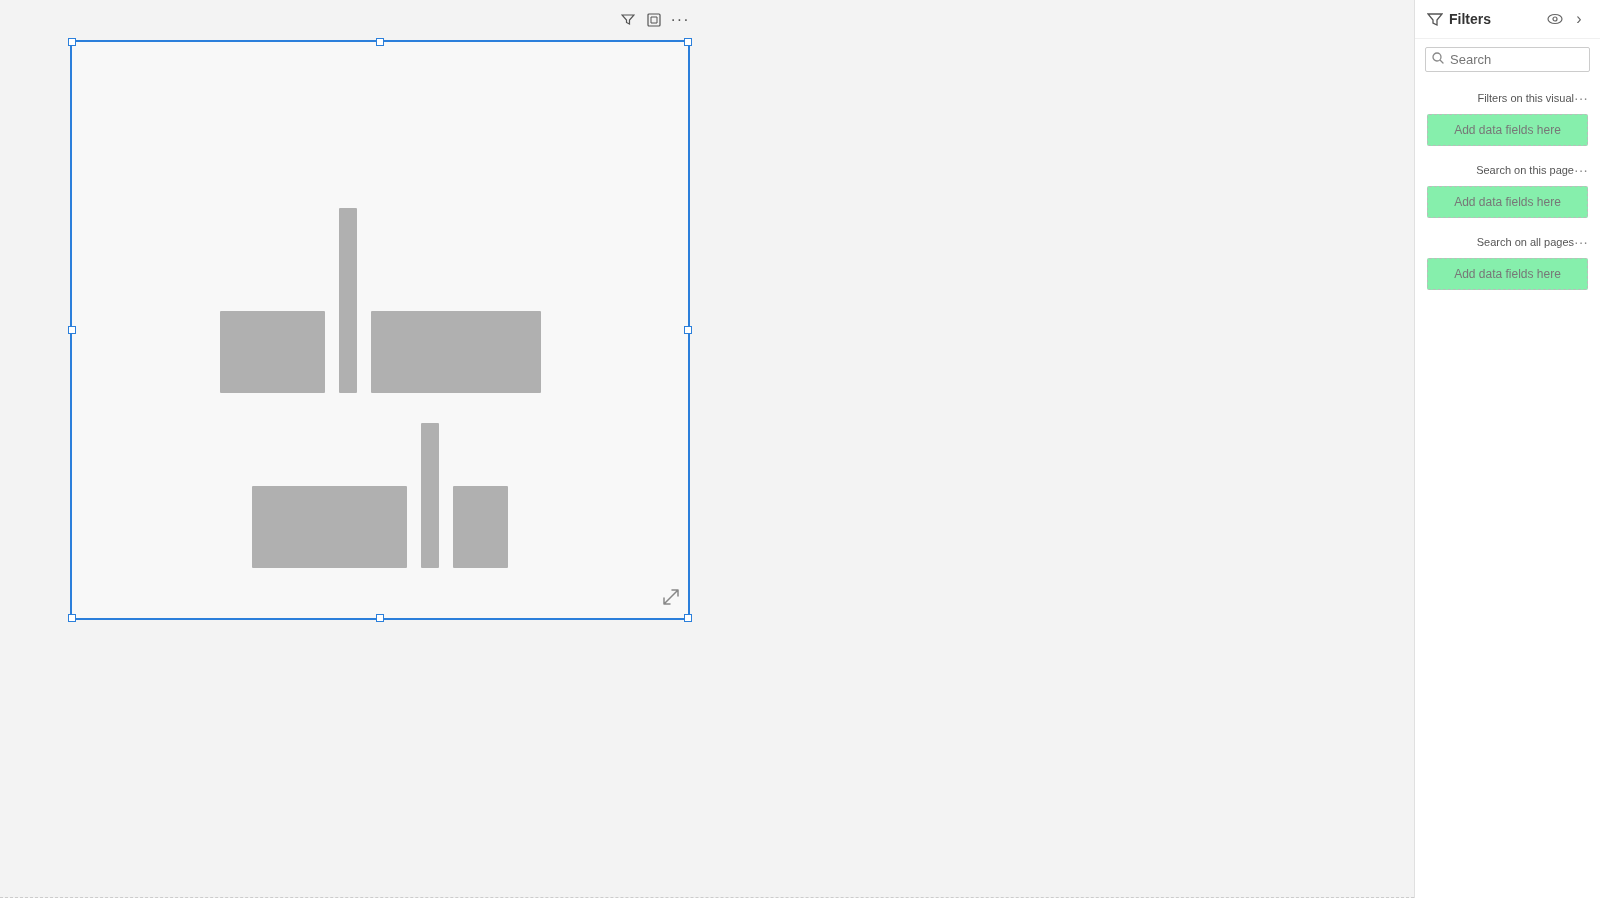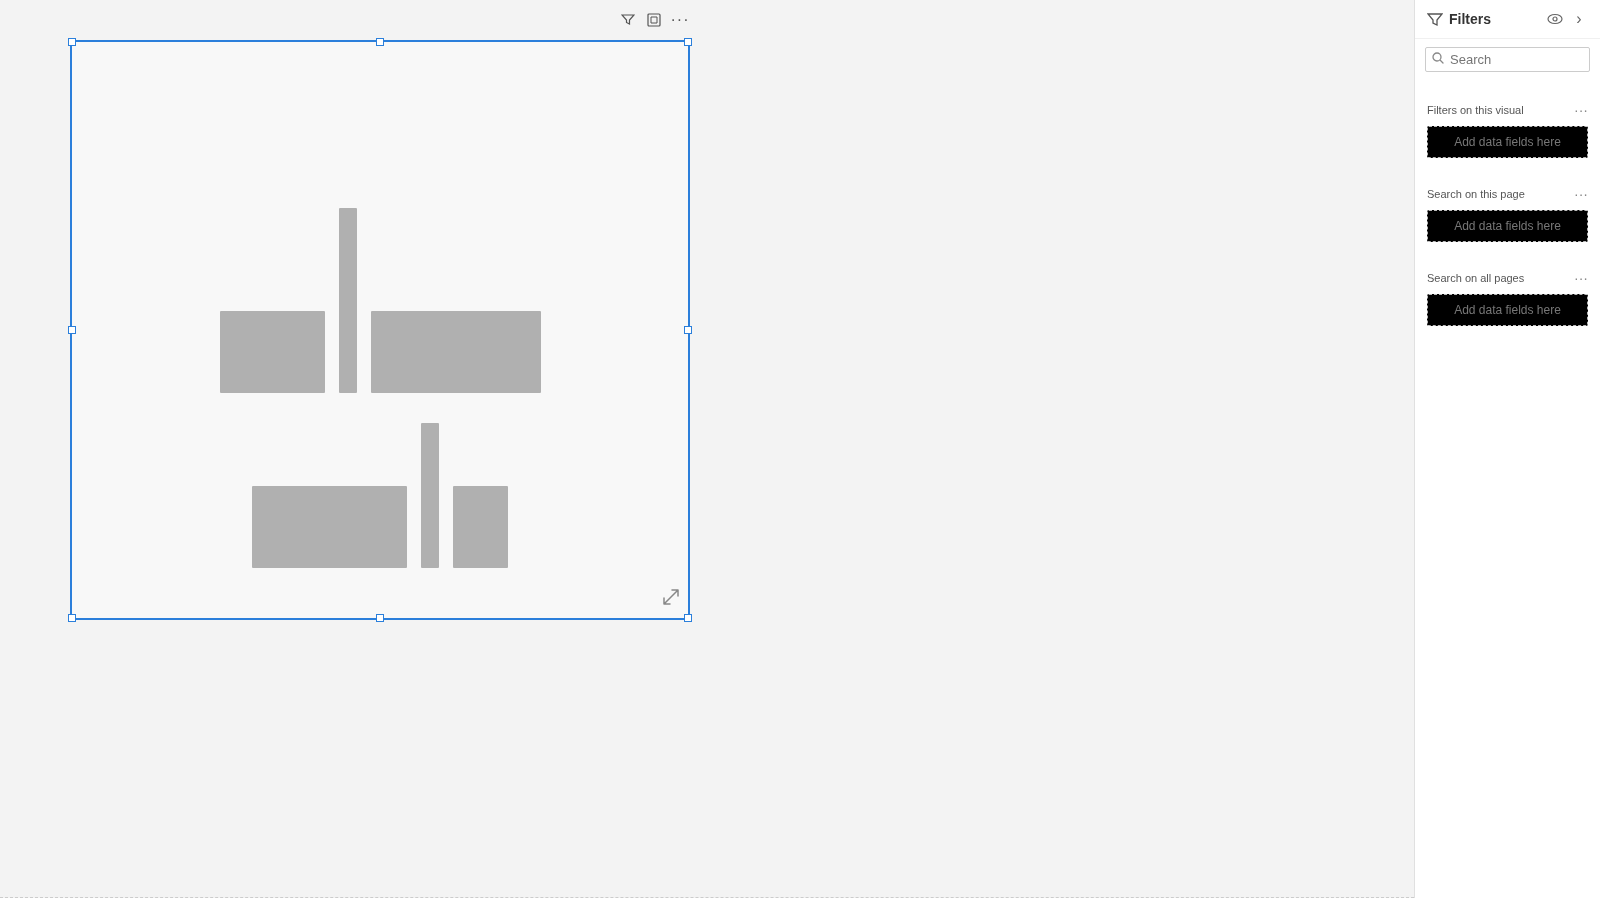--- a/index.html
+++ b/index.html
@@ -203,40 +203,39 @@
     }
 
     
     .filter-section {
       padding: 10px 12px 6px 12px;
     }
 
     .filter-section-header {
       display: flex;
       align-items: center;
-      justify-content: space-between;
+      justify-content: flex-end;
       margin-bottom: 8px;
-      margin-top: 12px;
     }
 
     .filter-section-title {
       font-size: 11px;
       color: #555;
       font-weight: 500;
     }
 
     .filter-section-more {
       color: #888;
       font-size: 14px;
       cursor: pointer;
     }
 
     .add-data-fields-btn {
       border: 1px dashed #bbb;
-      background: #000000;
+      background: #86efac;
       width: 100%;
       padding: 8px;
       text-align: center;
       font-size: 12px;
       color: #777;
       cursor: pointer;
       border-radius: 2px;
     }
   </style>
 </head>

